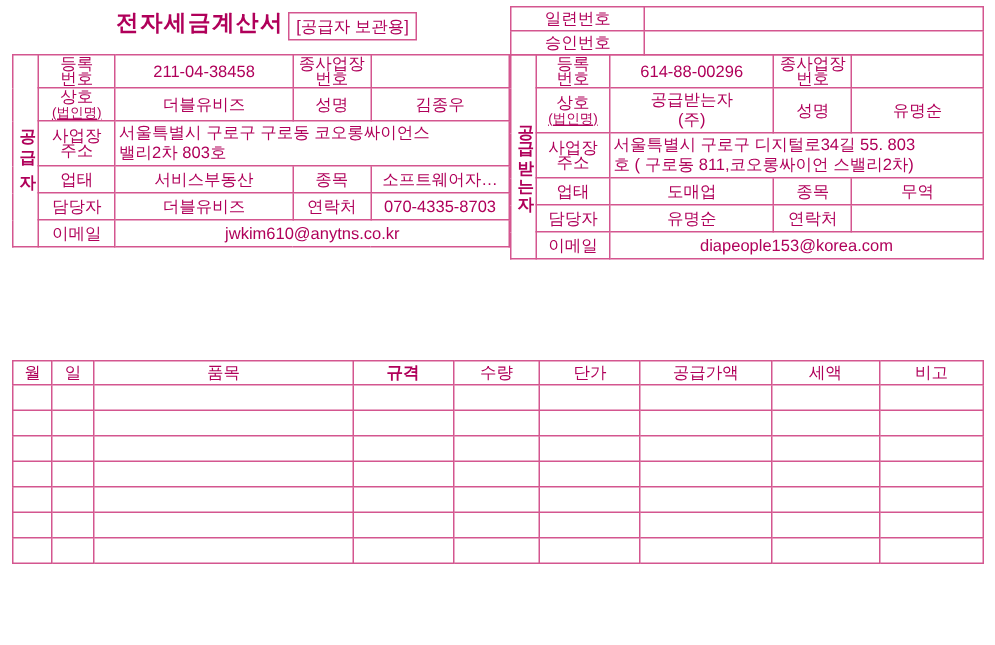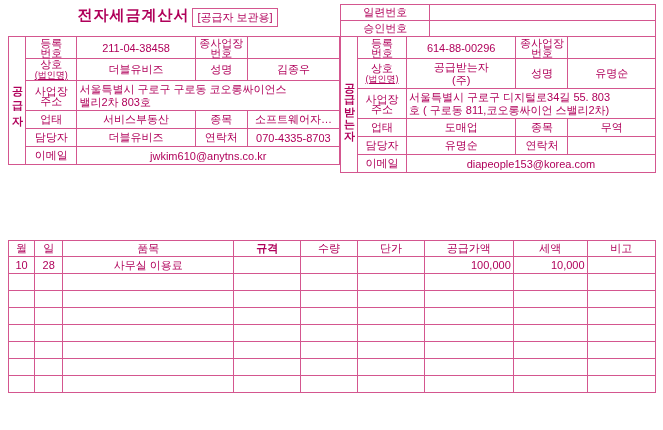--- a/index.html
+++ b/index.html
@@ -183,31 +183,20 @@
       <td class="c" style="width:180px;">품목</td>
       <td class="c" style="width:66px;font-weight:bold;">규격</td>
       <td class="c" style="width:56px;">수량</td>
       <td class="c" style="width:66px;">단가</td>
       <td class="c" style="width:88px;">공급가액</td>
       <td class="c" style="width:72px;">세액</td>
       <td class="c" style="width:68px;">비고</td>
     </tr>
 
     <tr style="height:17px;">
-      <td class="c">10</td>
-      <td class="c">28</td>
-      <td class="c">사무실 이용료</td>
-      <td class="c"></td>
-      <td class="c"></td>
-      <td class="c"></td>
-      <td class="r">100,000</td>
-      <td class="r">10,000</td>
-      <td class="c"></td>
-    </tr>
-    <tr style="height:17px;">
       <td class="c"></td>
       <td class="c"></td>
       <td class="c"></td>
       <td class="c"></td>
       <td class="c"></td>
       <td class="c"></td>
       <td class="r"></td>
       <td class="r"></td>
       <td class="c"></td>
     </tr>

